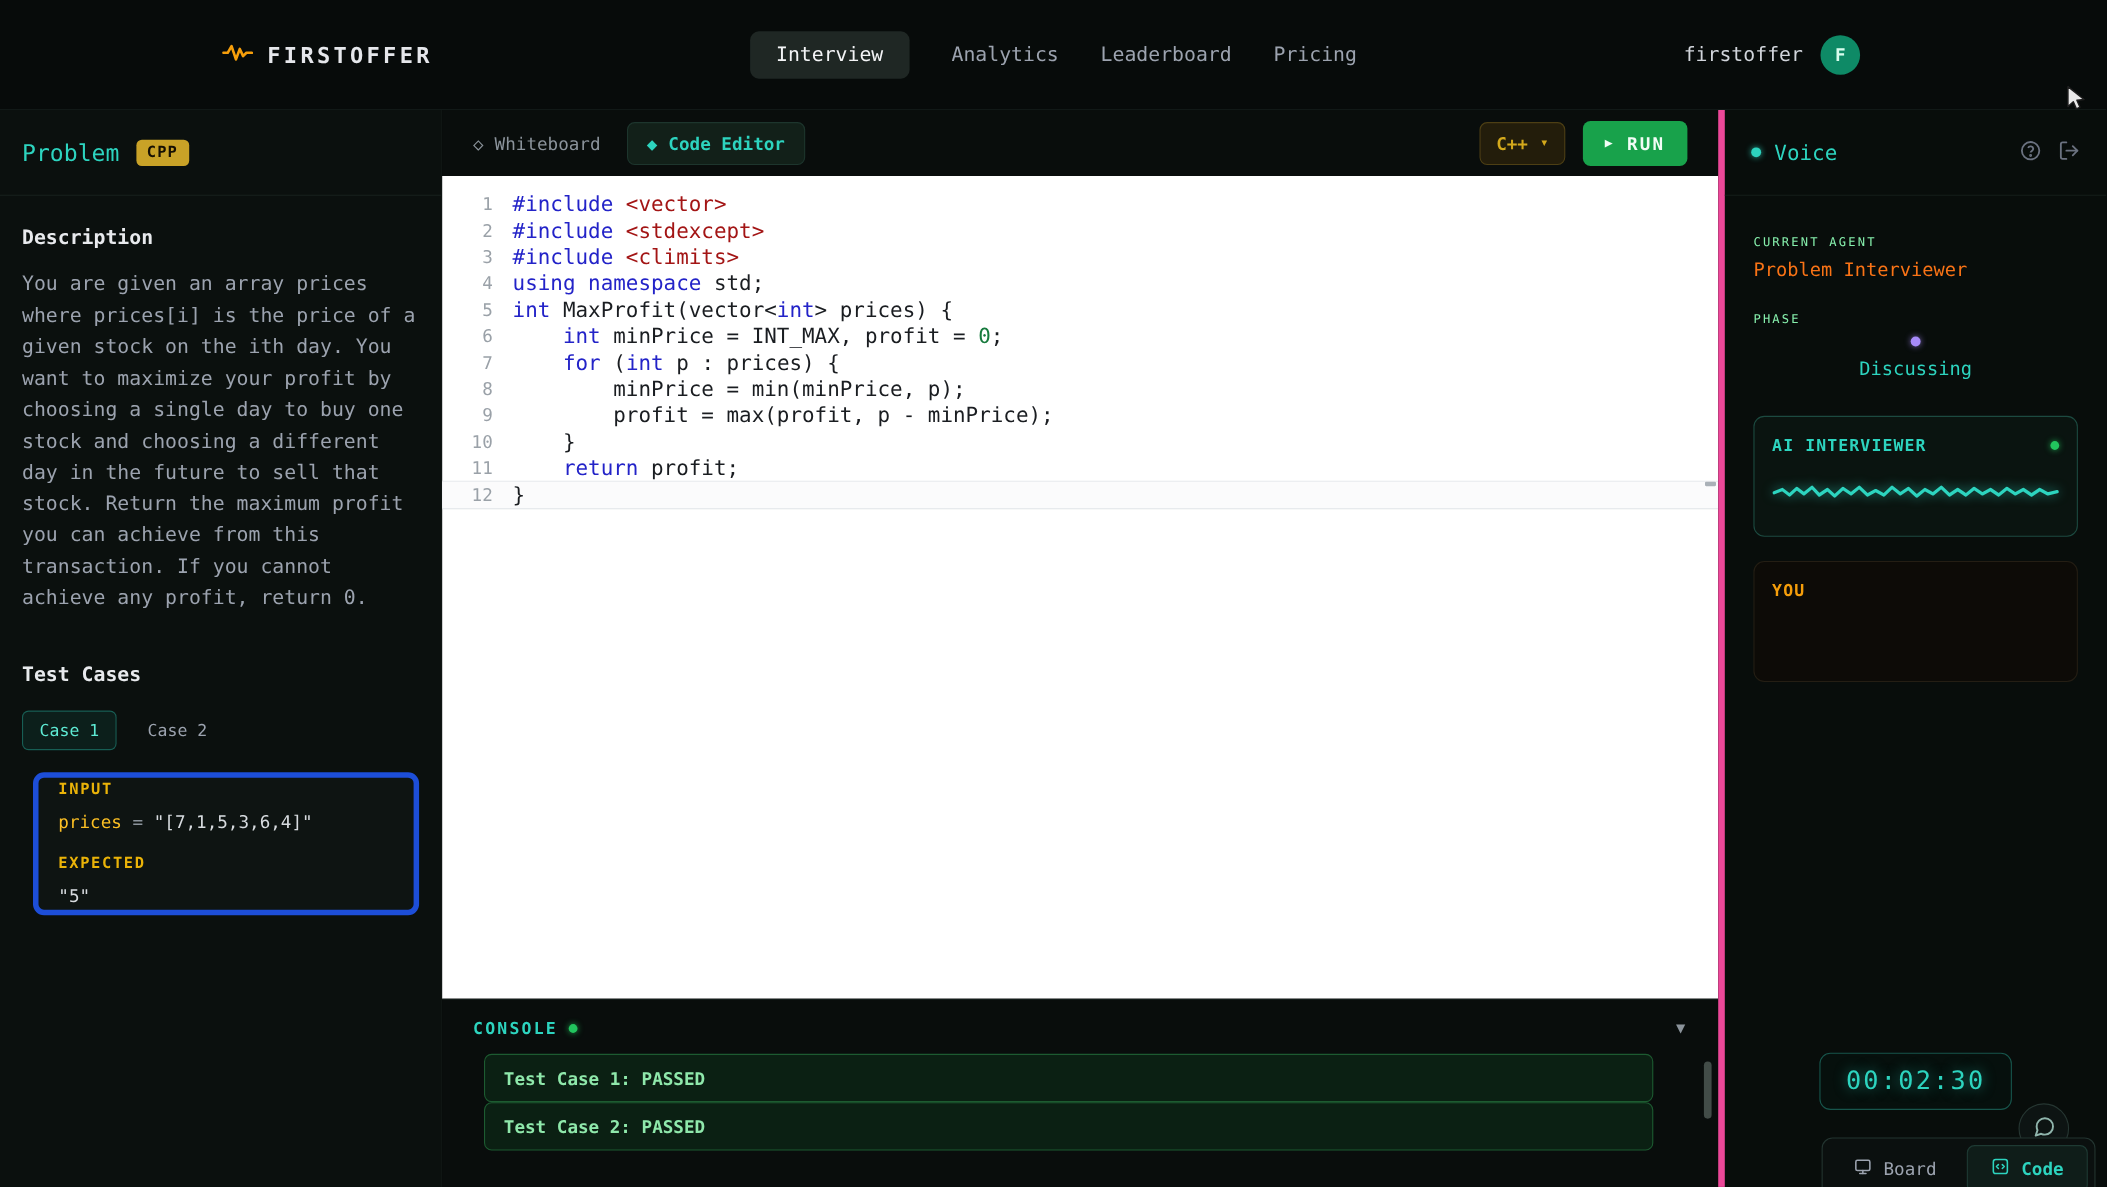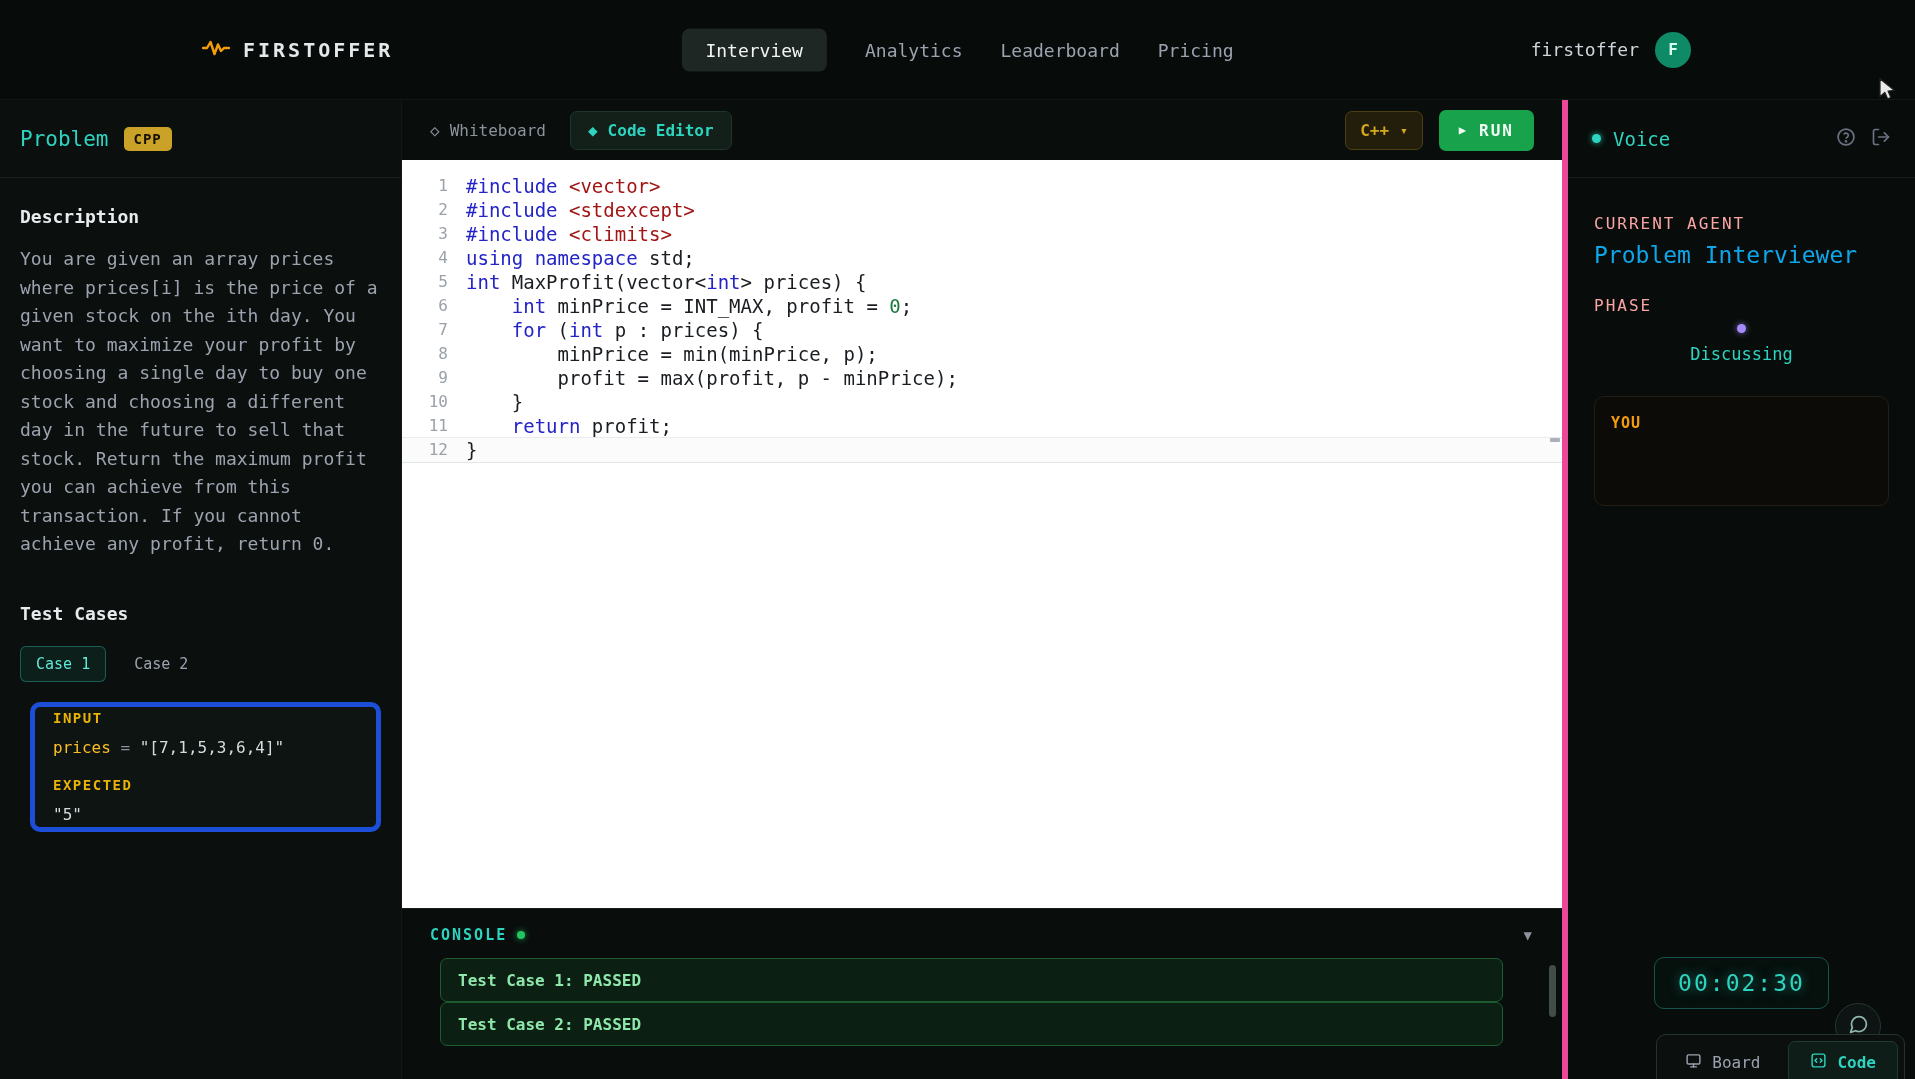--- a/index.html
+++ b/index.html
@@ -76,22 +76,22 @@
   .result-row { height: 44px; display: flex; align-items: center; padding: 0 17px; background: #0b2013; border: 1px solid #1d5b31; border-radius: 7px; color: #8fe8ab; font-size: 16px; font-weight: bold; }
   .console-scrollbar { position: absolute; right: 6px; top: 56px; width: 7px; height: 52px; background: #424c48; border-radius: 4px; }
 
   
   .right { width: 353px; flex: 0 0 353px; background: #080d0b; border-left: 6px solid #ec4899; display: flex; flex-direction: column; position: relative; }
   .voice-header { flex: 0 0 78px; display: flex; align-items: center; gap: 12px; padding: 0 24px; border-bottom: 1px solid #141d1a; }
   .voice-title { color: #2dd4bf; font-size: 19px; }
   .voice-icons { margin-left: auto; display: flex; align-items: center; gap: 15px; }
   .icon-btn { background: none; border: none; cursor: pointer; display: flex; align-items: center; }
   .voice-body { padding: 36px 26px 0; display: flex; flex-direction: column; flex: 1; }
-  .meta-label { color: #fca5a5; font-size: 16px; letter-spacing: 2px; }
-  .agent-name { color: #0ea5e9; font-size: 23px; margin: 9px 0 28px; }
+  .meta-label { color: #86efac; font-size: 11px; letter-spacing: 2px; }
+  .agent-name { color: #f97316; font-size: 17px; margin: 9px 0 28px; }
   .phase-row { display: flex; align-items: center; gap: 11px; margin: 9px 0 32px; flex-direction: column; }
   .phase-value { color: #2dd4bf; font-size: 17px; }
   .dot { border-radius: 50%; display: inline-block; flex: 0 0 auto; }
   .dot-teal { width: 9px; height: 9px; background: #2dd4bf; box-shadow: 0 0 6px rgba(45,212,191,.8); }
   .dot-green { width: 8px; height: 8px; background: #22c55e; box-shadow: 0 0 6px rgba(34,197,94,.8); }
   .dot-violet { width: 9px; height: 9px; background: #a78bfa; box-shadow: 0 0 6px rgba(167,139,250,.7); }
   .agent-card { border: 1px solid #1c4a40; background: #0a1410; border-radius: 10px; padding: 17px 16px; margin-bottom: 22px; }
   .agent-card-header { display: flex; align-items: center; margin-bottom: 14px; }
   .agent-card-title { color: #2dd4bf; font-weight: bold; font-size: 15px; letter-spacing: 1px; }
   .agent-card-header .dot-green { margin-left: auto; }
@@ -246,20 +246,29 @@
       <div class="voice-body">
         <div class="meta-label">CURRENT AGENT</div>
         <div class="agent-name">Problem Interviewer</div>
 
         <div class="meta-label">PHASE</div>
         <div class="phase-row">
           <span class="dot dot-violet"></span>
           <span class="phase-value">Discussing</span>
         </div>
 
+        <div class="agent-card">
+          <div class="agent-card-header">
+            <span class="agent-card-title">AI INTERVIEWER</span>
+            <span class="dot dot-green"></span>
+          </div>
+          <svg class="wave" viewBox="0 0 280 38" preserveAspectRatio="none">
+            <polyline points="2,20 10,17 17,22 24,16 31,21 39,15 46,22 54,17 61,23 69,16 77,21 85,15 93,22 101,18 109,22 117,15 125,21 133,16 141,23 149,17 157,21 165,15 173,22 181,17 189,22 197,16 205,21 213,17 221,22 229,16 237,21 245,17 253,22 261,17 269,21 278,19" stroke="#2dd4bf" stroke-width="3" fill="none" stroke-linecap="round" stroke-linejoin="round"></polyline>
+          </svg>
+        </div>
 
         <div class="agent-card you-card">
           <div class="agent-card-header">
             <span class="agent-card-title">YOU</span>
           </div>
           <svg class="you-line" viewBox="0 0 280 38" preserveAspectRatio="none">
             <defs>
               <linearGradient id="amberGrad" x1="0" y1="0" x2="1" y2="0">
                 <stop offset="0" stop-color="#e8960c"></stop>
                 <stop offset="0.75" stop-color="#f5a816"></stop>

